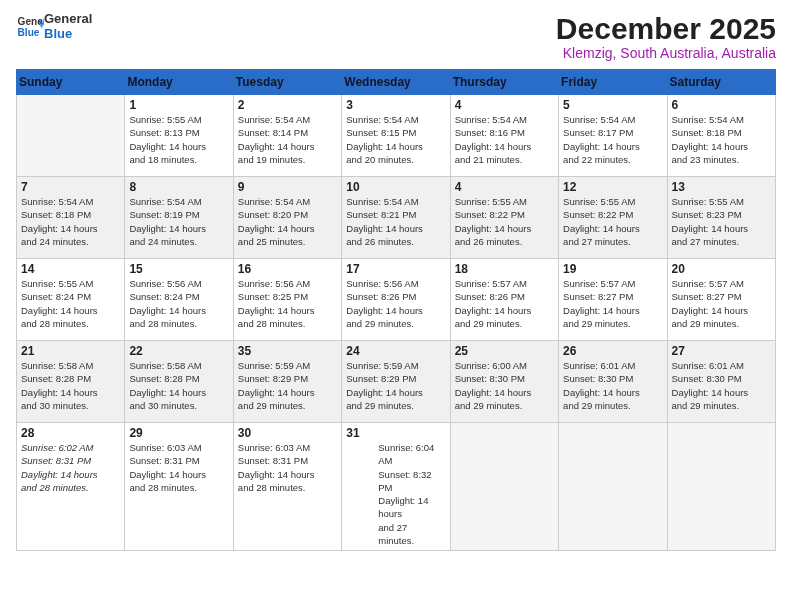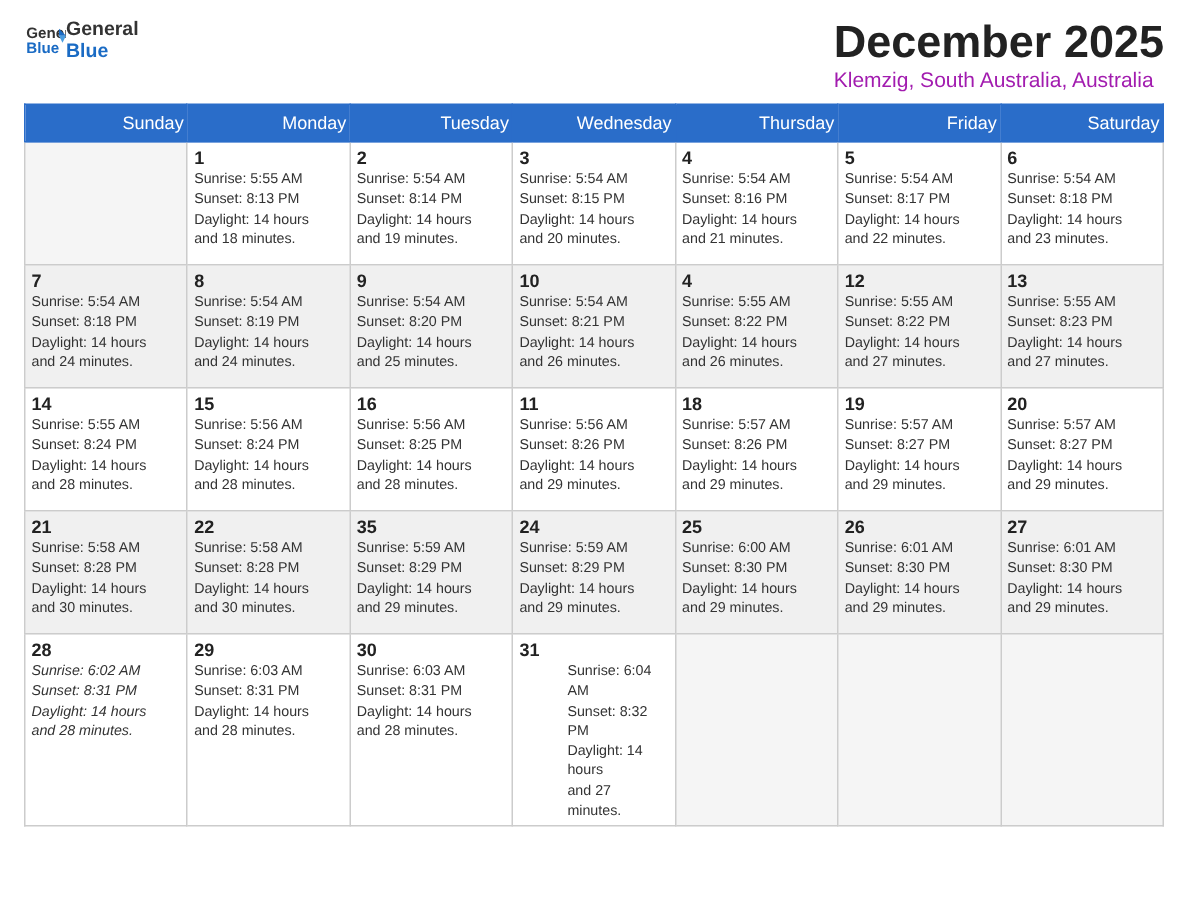--- a/index.html
+++ b/index.html
@@ -25,42 +25,43 @@
     .logo {
       display: flex;
       align-items: center;
       gap: 2px;
     }
     .logo-icon {
       width: 28px;
       height: 28px;
     }
     .title-block {
+      text-align: right;
     }
     .month-title {
       font-size: 30px;
       font-weight: bold;
       color: #222;
       line-height: 1.1;
     }
     .location {
       font-size: 14px;
       color: #a21caf;
     }
     .calendar {
       width: 100%;
       border-collapse: collapse;
       table-layout: fixed;
     }
     .calendar th {
       background: #2a6dc9;
-      color: #ffffff;
+      color: #0f172a;
       font-size: 12px;
-      font-weight: normal;
-      text-align: right;
+      font-weight: bold;
+      text-align: left;
       padding: 5px 2px;
       border: 1px solid #2a6dc9;
     }
     .calendar td {
       border: 1px solid #ccc;
       vertical-align: top;
       padding: 3px 4px;
       height: 82px;
       width: 113px;
       background: #fff;
@@ -231,21 +232,21 @@
 and 28 minutes.</div>
           </td>
           <td>
             <div class="day-num">16</div>
             <div class="day-info" style="white-space: pre-line;">Sunrise: 5:56 AM
 Sunset: 8:25 PM
 Daylight: 14 hours
 and 28 minutes.</div>
           </td>
           <td>
-            <div class="day-num">11</div>
+            <div class="day-num">17</div>
             <div class="day-info" style="white-space: pre-line;">Sunrise: 5:56 AM
 Sunset: 8:26 PM
 Daylight: 14 hours
 and 29 minutes.</div>
           </td>
           <td>
             <div class="day-num">18</div>
             <div class="day-info" style="white-space: pre-line;">Sunrise: 5:57 AM
 Sunset: 8:26 PM
 Daylight: 14 hours

